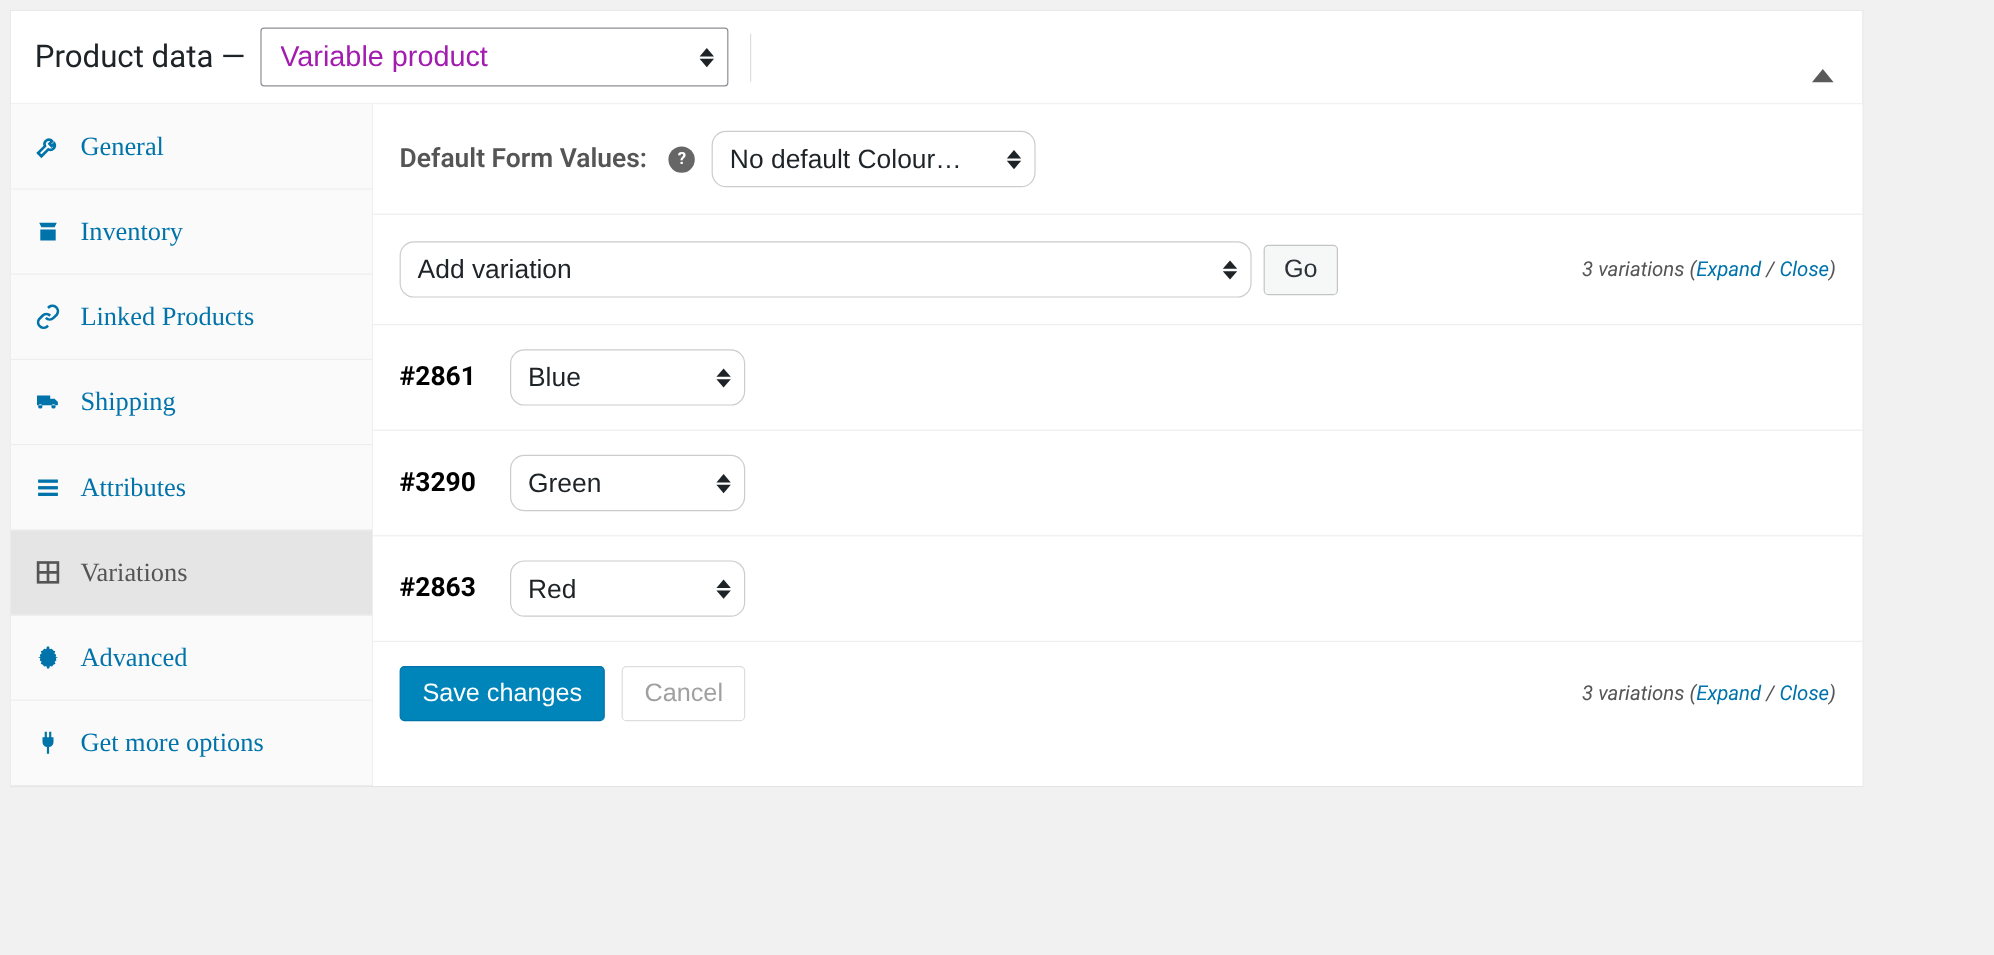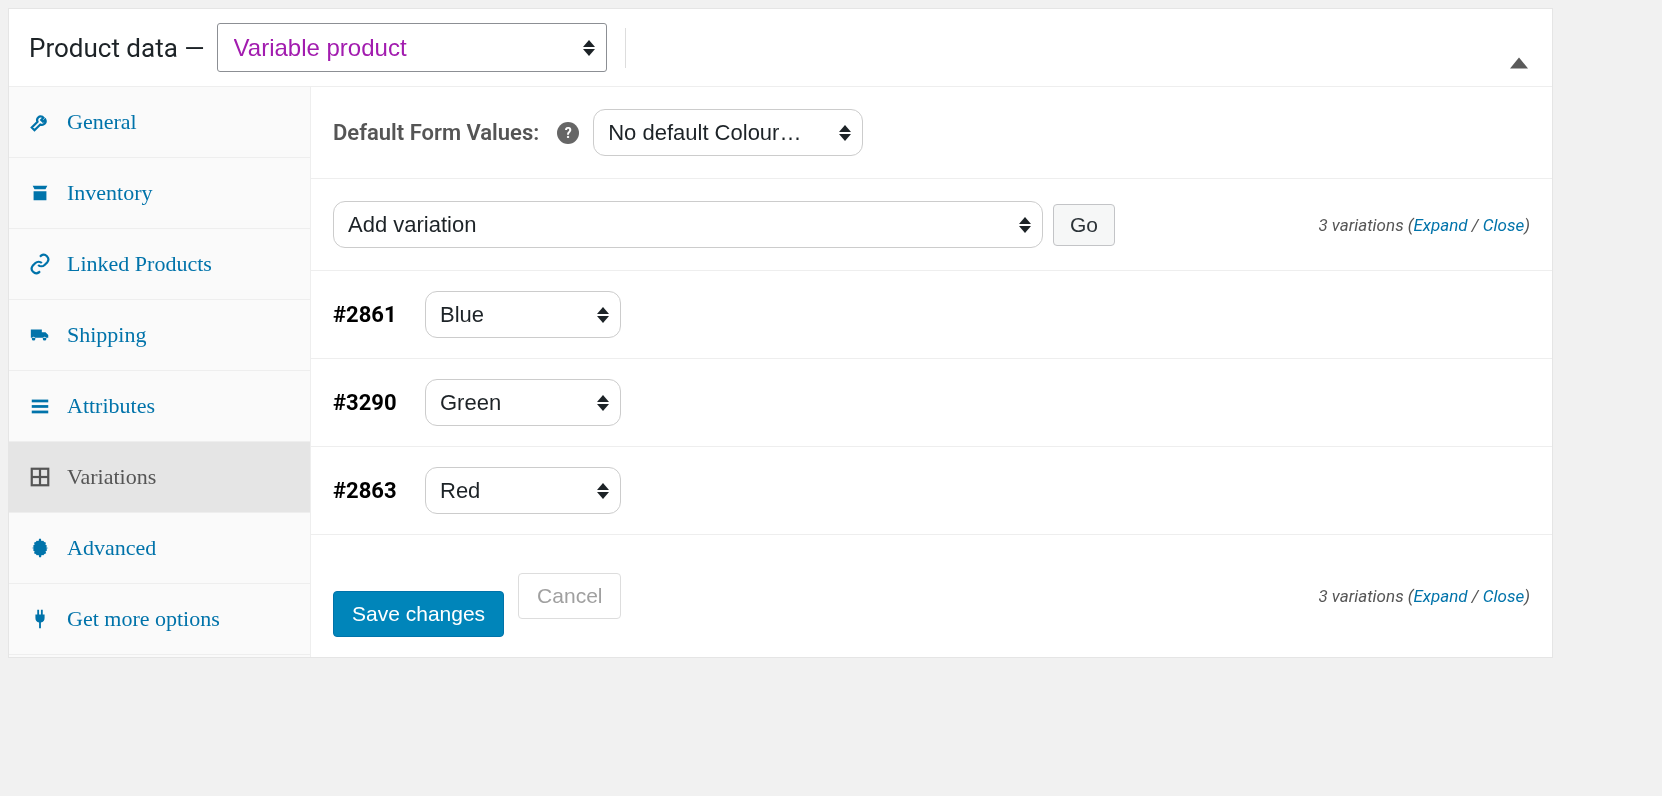--- a/index.html
+++ b/index.html
@@ -200,21 +200,20 @@
 }
 .btn-primary {
   background: #0085ba;
   border: 1px solid #0073aa;
   color: #fff;
   border-radius: 4px;
   padding: 10px 18px;
   font-size: 21px;
   cursor: pointer;
   margin-right: 14px;
-  margin-top: 36px;
 }
 .btn-secondary {
   background: #fff;
   border: 1px solid #ddd;
   color: #a0a0a0;
   border-radius: 4px;
   padding: 10px 18px;
   font-size: 21px;
   cursor: pointer;
 }

